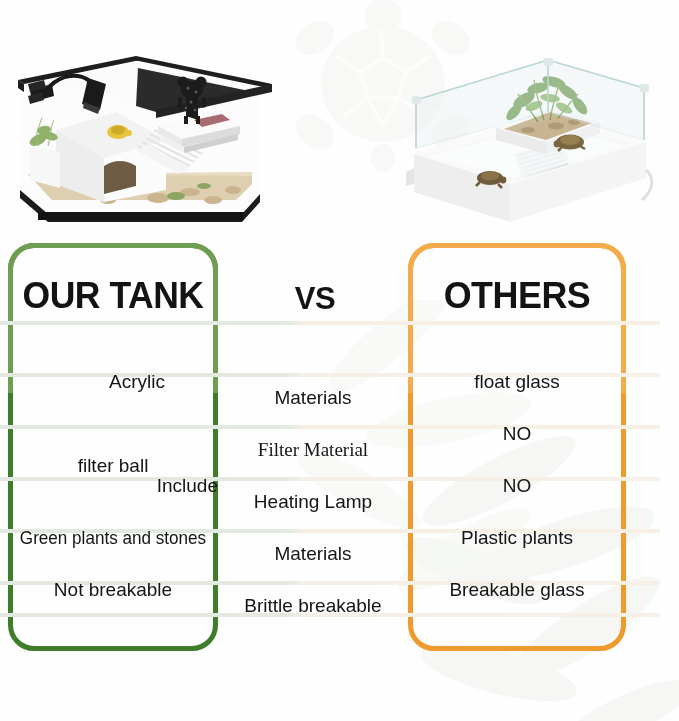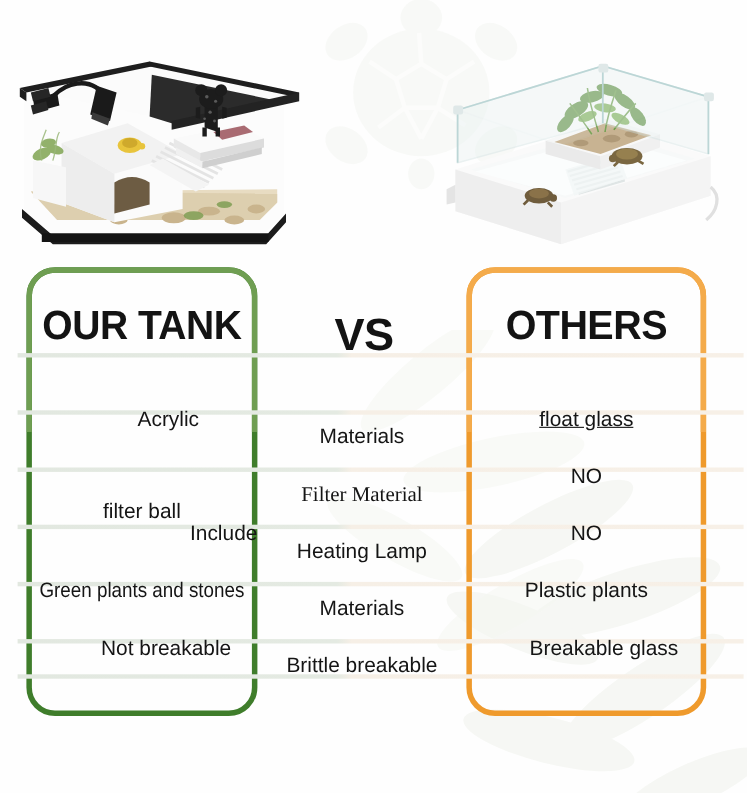--- a/index.html
+++ b/index.html
@@ -52,21 +52,21 @@
   .photo {
     position: absolute;
     z-index: 2;
   }
   #photo-left  { left: 8px;  top: 34px;  width: 268px; height: 192px; }
   #photo-right { left: 398px; top: 50px; width: 262px; height: 178px; }
 
   
   #table-area {
     position: absolute;
-    left: 16px;
+    left: 0;
     top: 243px;
     width: 621px;
     height: 420px;
     z-index: 3;
   }
 
   .panel {
     position: absolute;
     top: 0;
     height: 408px;
@@ -106,21 +106,21 @@
     position: absolute;
     top: 32px;
     text-align: center;
     font-weight: bold;
     color: #131313;
     letter-spacing: -0.5px;
     white-space: nowrap;
     z-index: 5;
   }
   #heading-ours   { left: 8px;   width: 210px; font-size: 37px; transform: scaleX(.96); }
-  #heading-vs     { left: 230px; width: 170px; font-size: 41px; top: 38px; }
+  #heading-vs     { left: 230px; width: 170px; font-size: 31px; top: 38px; }
   #heading-others { left: 408px; width: 218px; font-size: 37px; transform: scaleX(.97); }
 
   
   .cell {
     position: absolute;
     height: 26px;
     line-height: 26px;
     text-align: center;
     font-size: 19px;
     color: #151515;
@@ -368,32 +368,32 @@
     <div class="divider" style="top: 286px;"></div>
     <div class="divider" style="top: 338px;"></div>
     <div class="divider" style="top: 370px;"></div>
 
     <div class="heading" id="heading-ours">OUR TANK</div>
     <div class="heading" id="heading-vs">VS</div>
     <div class="heading" id="heading-others">OTHERS</div>
 
     <div class="cell col-ours" style="top: 126px; margin-left: 24px;">Acrylic</div>
     <div class="cell col-attr" style="top: 126px;">Materials</div>
-    <div class="cell col-others" style="top: 126px; text-decoration: underline;">float glass</div>
+    <div class="cell col-others" style="top: 126px;">float glass</div>
 
     <div class="cell col-ours" style="top: 178px; margin-top: 32px;">filter ball</div>
     <div class="cell col-attr" style="top: 178px; font-family: Liberation Serif, serif;">Filter Material</div>
     <div class="cell col-others" style="top: 178px;">NO</div>
 
     <div class="cell col-ours" style="top: 230px; text-align: right;">Include</div>
     <div class="cell col-attr" style="top: 230px;">Heating Lamp</div>
     <div class="cell col-others" style="top: 230px;">NO</div>
 
     <div class="cell col-ours squeeze" style="top: 282px;">Green plants and stones</div>
     <div class="cell col-attr" style="top: 282px;">Materials</div>
     <div class="cell col-others" style="top: 282px;">Plastic plants</div>
 
-    <div class="cell col-ours" style="top: 334px; padding-left: 22px;">Not breakable</div>
+    <div class="cell col-ours" style="top: 334px;">Not breakable</div>
     <div class="cell col-attr" style="top: 334px;">Brittle breakable</div>
-    <div class="cell col-others" style="top: 334px; padding-left: 16px;">Breakable glass</div>
+    <div class="cell col-others" style="top: 334px;">Breakable glass</div>
 
   </div>
 </div>
 
 </body></html>

